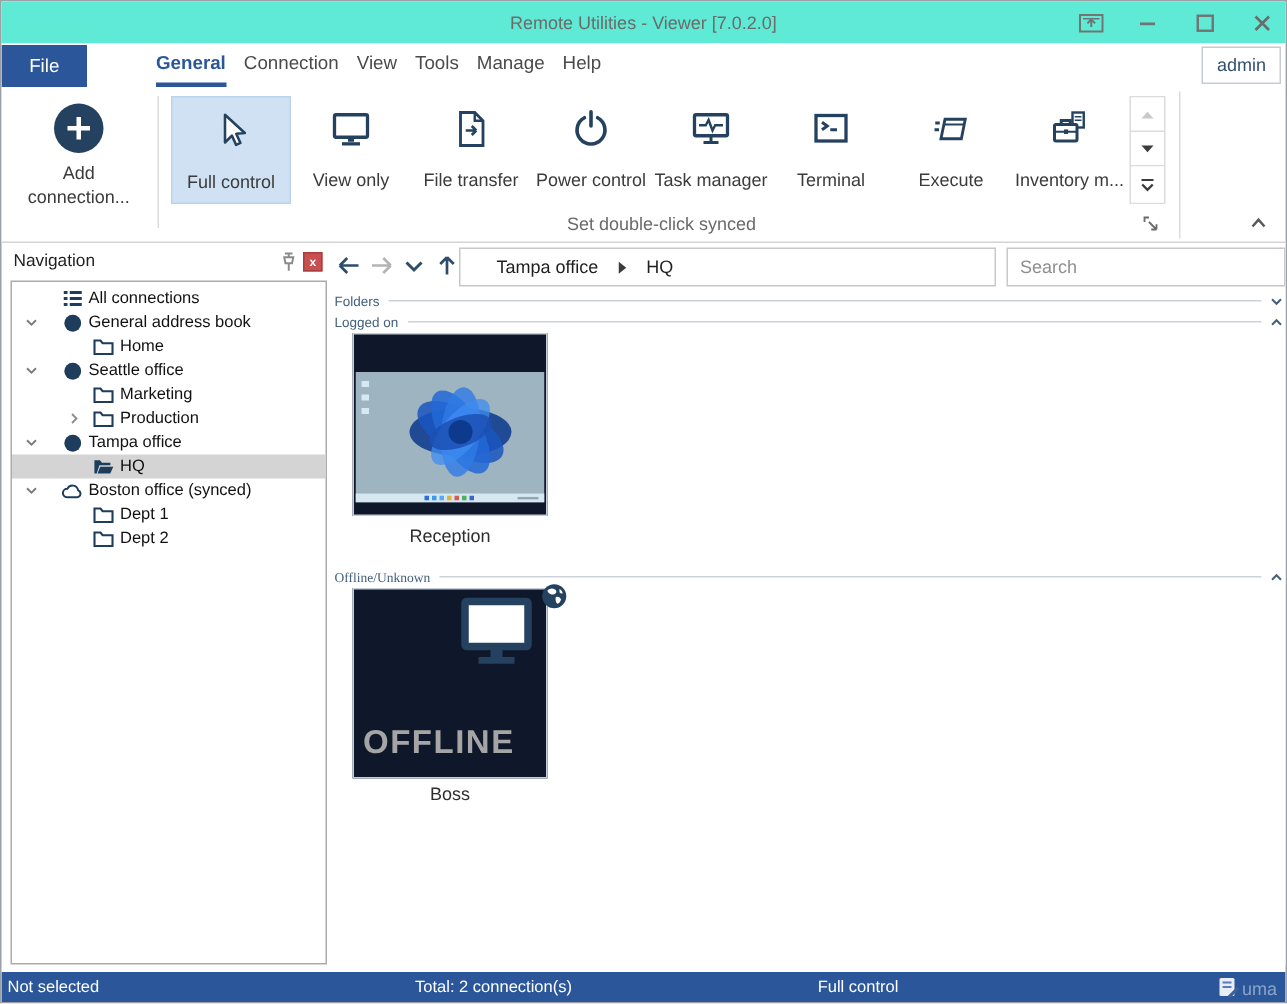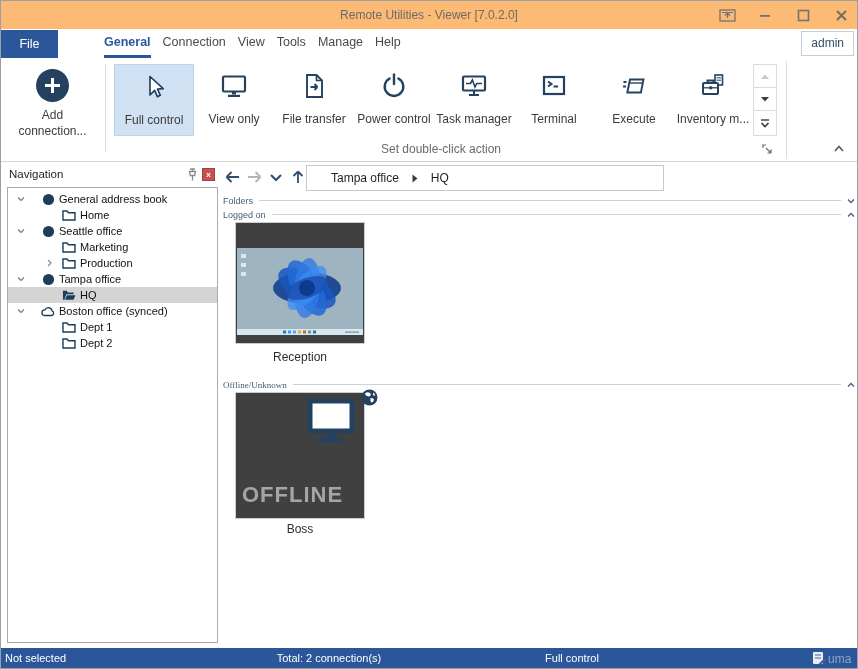--- a/index.html
+++ b/index.html
@@ -1,21 +1,21 @@
 <!DOCTYPE html>
 <html><head>
 <meta charset="utf-8">
 <style>
   * { margin:0; padding:0; box-sizing:border-box; }
   html,body { background:#fff; font-family:"Liberation Sans", sans-serif; }
   .app { position:relative; width:858px; height:669px; background:#fff; overflow:hidden;
          border:1px solid #9aa0a6; }
 
   
-  .titlebar { position:absolute; left:0; top:0; width:100%; height:28px; background:#fdba74; }
+  .titlebar { position:absolute; left:0; top:0; width:100%; height:28px; background:#5eead4; }
   .title-text { position:absolute; left:0; right:0; top:7px; text-align:center;
                 font-size:12px; color:#6b6b6b; }
   .winctl { position:absolute; top:5px; width:24px; height:18px; display:flex;
             align-items:center; justify-content:center; cursor:default; }
   .winctl svg { display:block; }
 
   
   .menubar { position:absolute; left:0; top:28px; width:100%; height:29px; background:#fff; }
   .file-tab { position:absolute; left:0; top:1px; width:57px; height:28px; background:#2b579a;
               color:#fff; font-size:12.5px; display:flex; align-items:center; justify-content:center; }
@@ -87,21 +87,21 @@
   .searchbox input { width:100%; height:100%; border:none; outline:none; font-size:12px;
                      padding-left:8px; font-family:"Liberation Sans", sans-serif; color:#333; }
   .searchbox input::placeholder { color:#8f8f8f; }
 
   .secthdr { position:absolute; left:4px; right:4px; height:11px; display:flex;
              align-items:center; gap:6px; }
   .secthdr .slabel { font-size:9px; color:#44607c; white-space:nowrap; }
   .secthdr .sline { flex:1; border-top:1px solid #ccd2da; }
   .secthdr .schev { display:flex; align-items:center; }
 
-  .card { position:absolute; left:16px; width:130px; background:#404040; border:1px solid #c5ced6; }
+  .card { position:absolute; left:16px; width:130px; background:#0f172a; border:1px solid #c5ced6; }
   .card-reception { top:60px; height:122px; }
   .card-boss { top:230px; height:127px; }
   .thumb { position:absolute; left:1px; top:25px; width:126px; height:87px; }
   .card-label { position:absolute; left:16px; width:130px; text-align:center; font-size:12px;
                 color:#2e2e2e; }
   .lbl-reception { top:188px; } .lbl-boss { top:360px; }
   .offline-text { position:absolute; left:6px; bottom:10px; font-size:22px; font-weight:bold;
                   color:#a5a5a5; letter-spacing:1px; }
   .boss-monitor { position:absolute; left:70px; top:5px; }
   .globe-badge { position:absolute; left:142px; top:227px; width:17px; height:17px; }
@@ -250,21 +250,21 @@
           </svg>
       </div>
       <div class="sbtn">
         <svg width="12" height="11" viewBox="0 0 12 11">
             <line x1="2" y1="2" x2="10" y2="2" stroke="#3c3c3c" stroke-width="1.4"></line>
             <path d="M2.5 5 L6 8.5 L9.5 5" fill="none" stroke="#3c3c3c" stroke-width="1.6"></path>
           </svg>
       </div>
     </div>
 
-    <div class="group-caption">Set double-click action</div>
+    <div class="group-caption">Set double-click synced</div>
     <div class="launcher">
       <svg width="11" height="11" viewBox="0 0 11 11">
           <path d="M1 4 V1 H4" fill="none" stroke="#6a6a6a" stroke-width="1.2"></path>
           <path d="M4 4 L9 9 M9 9 V5.5 M9 9 H5.5" fill="none" stroke="#6a6a6a" stroke-width="1.2"></path>
         </svg>
     </div>
     <div class="ribbon-collapse">
       <svg width="12" height="9" viewBox="0 0 12 9">
           <path d="M2 7 L6 2.5 L10 7" fill="none" stroke="#5a5a5a" stroke-width="1.7"></path>
         </svg>
@@ -275,20 +275,35 @@
     <div class="nav-title">Navigation</div>
     <div class="nav-pin">
       <svg width="13" height="14" viewBox="0 0 13 14">
           <path d="M4 1 h5 M6.5 1 v2.5 M3.5 3.5 h6 l-0.8 4 h-4.4 Z M6.5 7.5 v5" fill="none" stroke="#8a8a8a" stroke-width="1.3"></path>
         </svg>
     </div>
     <div class="nav-close">x</div>
 
     <div class="treebox">
       <div class="trow ind1">
+        <span class="ticon">
+            <svg width="13" height="12" viewBox="0 0 13 12">
+              <g fill="#1e3c5c">
+                <rect x="0.5" y="1" width="2.5" height="2"></rect>
+                <rect x="0.5" y="5" width="2.5" height="2"></rect>
+                <rect x="0.5" y="9" width="2.5" height="2"></rect>
+                <rect x="4.5" y="1" width="8" height="2"></rect>
+                <rect x="4.5" y="5" width="8" height="2"></rect>
+                <rect x="4.5" y="9" width="8" height="2"></rect>
+              </g>
+            </svg>
+          </span>
+        <span>All connections</span>
+      </div>
+      <div class="trow ind1">
         <span class="tchev" style="left:8px;">
             <svg width="8" height="6" viewBox="0 0 8 6">
               <path d="M1 1.5 L4 4.5 L7 1.5" fill="none" stroke="#7a7a7a" stroke-width="1.2"></path>
             </svg>
           </span>
         <span class="ticon">
             <svg width="13" height="13" viewBox="0 0 13 13">
               <circle cx="6.5" cy="6.5" r="5.6" fill="#1e3c5c"></circle>
             </svg>
           </span>
@@ -417,20 +432,23 @@
     <div class="crumbbox">
       <span class="part">Tampa office</span>
       <span class="sep">
           <svg width="6" height="9" viewBox="0 0 6 9">
             <path d="M0.5 0.5 L5.5 4.5 L0.5 8.5 Z" fill="#3c3c3c"></path>
           </svg>
         </span>
       <span class="part">HQ</span>
     </div>
 
+    <div class="searchbox">
+      <input type="text" placeholder="Search" style="">
+    </div>
 
     <div class="secthdr" style="top:33px;">
       <span class="slabel">Folders</span>
       <span class="sline"></span>
       <span class="schev">
           <svg width="8" height="6" viewBox="0 0 8 6">
             <path d="M1 1.5 L4 4.5 L7 1.5" fill="none" stroke="#44607c" stroke-width="1.3"></path>
           </svg>
         </span>
     </div>

